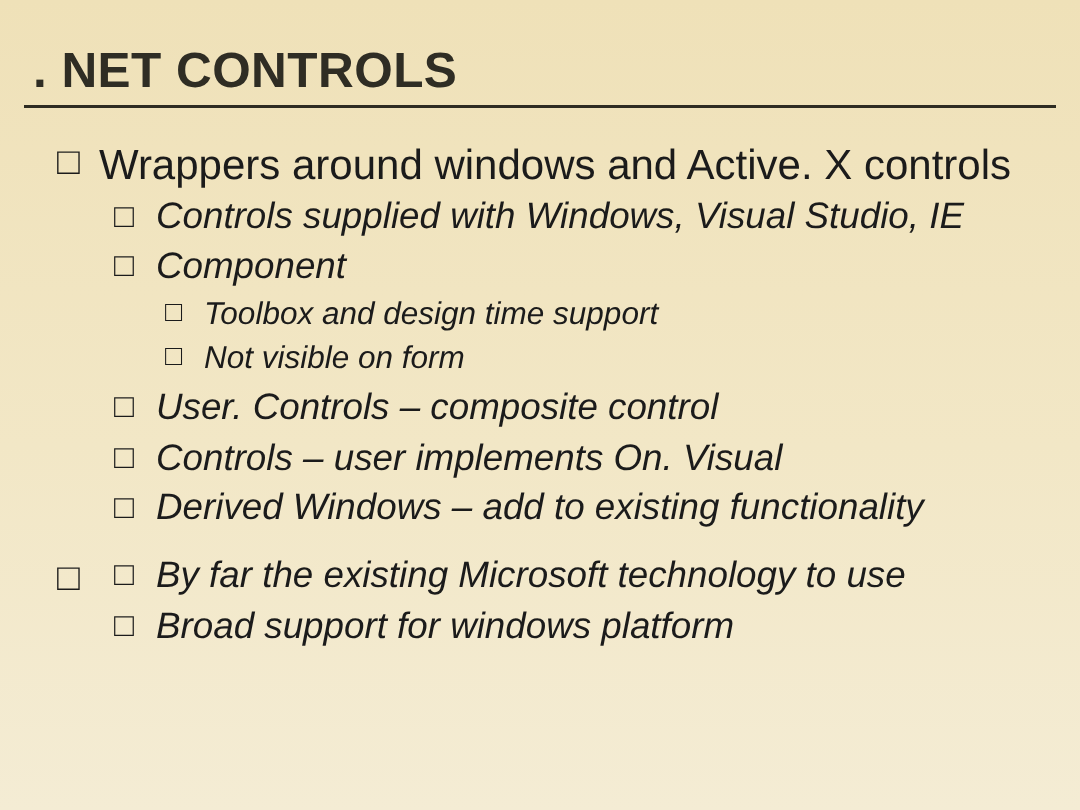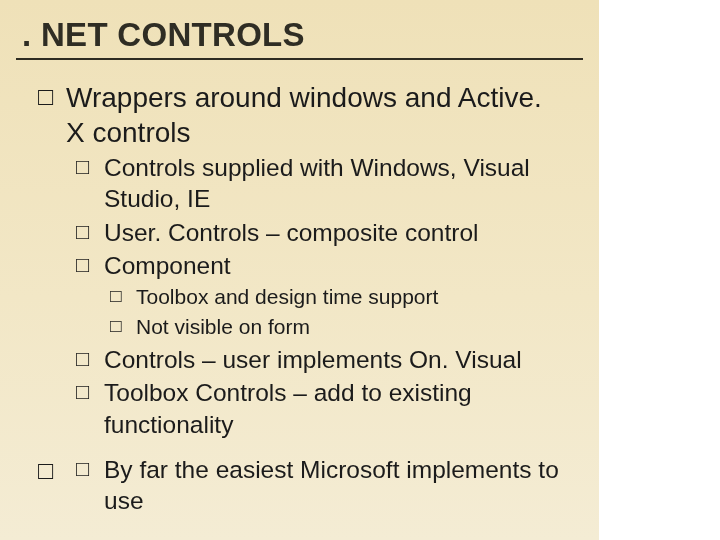--- a/index.html
+++ b/index.html
@@ -3,25 +3,25 @@
 <meta charset="utf-8">
 <style>
   html, body {
     margin: 0;
     padding: 0;
     width: 720px;
     height: 540px;
     overflow: hidden;
   }
   .slide {
-    width: 599px;
+    width: 720px;
     height: 540px;
     background: linear-gradient(180deg, #efe1b8 0%, #f2e7c6 55%, #f4ecd4 100%);
     box-sizing: border-box;
-    padding: 12px 22px 0 22px;
+    padding: 24px 22px 0 22px;
     font-family: Arial, Helvetica, sans-serif;
     color: #1b1b1b;
     position: relative;
   }
   .title {
     font-size: 33px;
     font-weight: 700;
     letter-spacing: 0.3px;
     color: #2f2d24;
     margin: 4px 0 4px 0;
@@ -64,20 +64,21 @@
   .lvl3 > li::before {
     content: "\25A1";
     position: absolute;
     left: 0;
     top: 0.05em;
     font-size: 0.9em;
     color: #1b1b1b;
   }
   .lvl2 {
     margin: 2px 0 6px 10px;
+    font-style: italic;
   }
   .lvl3 {
     margin: 2px 0 4px 6px;
   }
   .sp {
     margin-top: 14px !important;
   }
 </style>
 </head>
 <body>
@@ -87,42 +88,45 @@
   <div class="rule"></div>
 
   <ul class="lvl1">
     <li>
       <span>Wrappers around windows and Active. X controls</span>
       <ul class="lvl2">
         <li>
           <span>Controls supplied with Windows, Visual Studio, IE</span>
         </li>
         <li>
-          <span>User. Controls – composite control</span>
-        </li>
-        <li>
           <span>Component</span>
           <ul class="lvl3">
             <li>
               <span>Toolbox and design time support</span>
             </li>
             <li>
               <span>Not visible on form</span>
             </li>
           </ul>
         </li>
         <li>
+          <span>User. Controls – composite control</span>
+        </li>
+        <li>
           <span>Controls – user implements On. Visual</span>
         </li>
         <li>
-          <span>Toolbox Controls – add to existing functionality</span>
+          <span>Derived Windows – add to existing functionality</span>
         </li>
       </ul>
     </li>
     <li class="sp">
       <ul class="lvl2">
         <li>
-          <span>By far the easiest Microsoft implements to use</span>
+          <span>By far the existing Microsoft technology to use</span>
+        </li>
+        <li>
+          <span>Broad support for windows platform</span>
         </li>
       </ul>
     </li>
   </ul>
 </div>
 
 </body></html>

